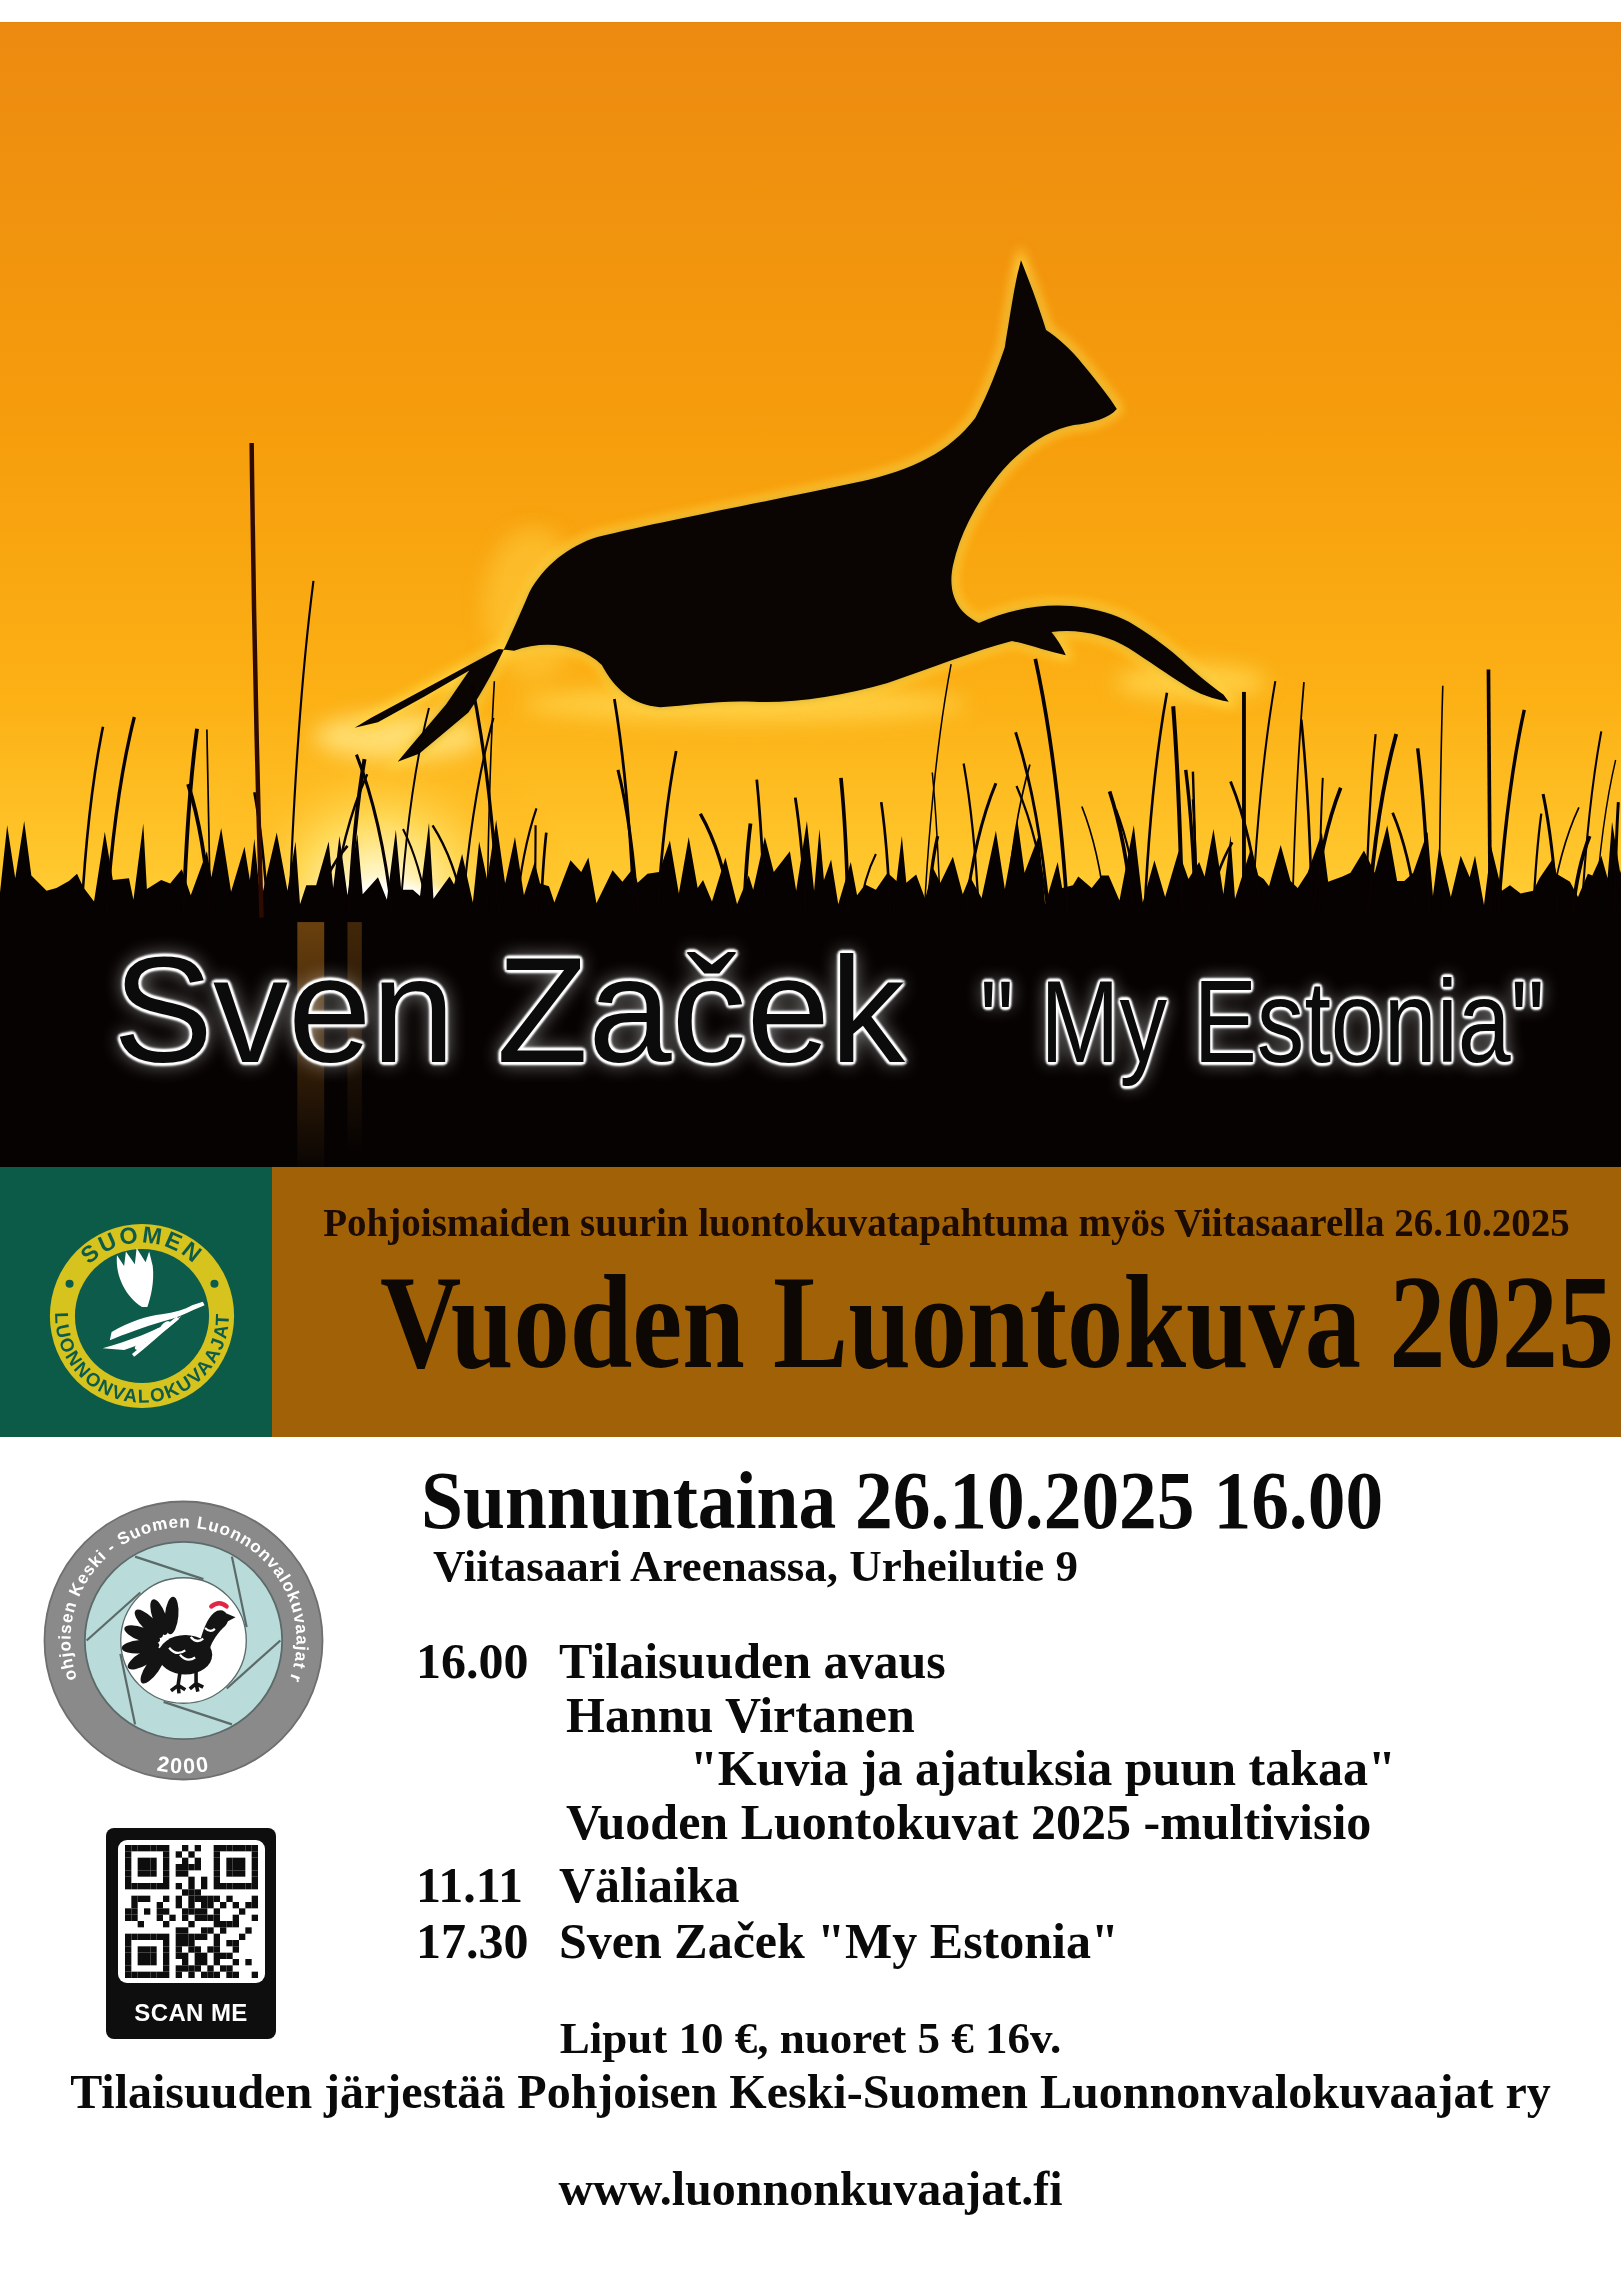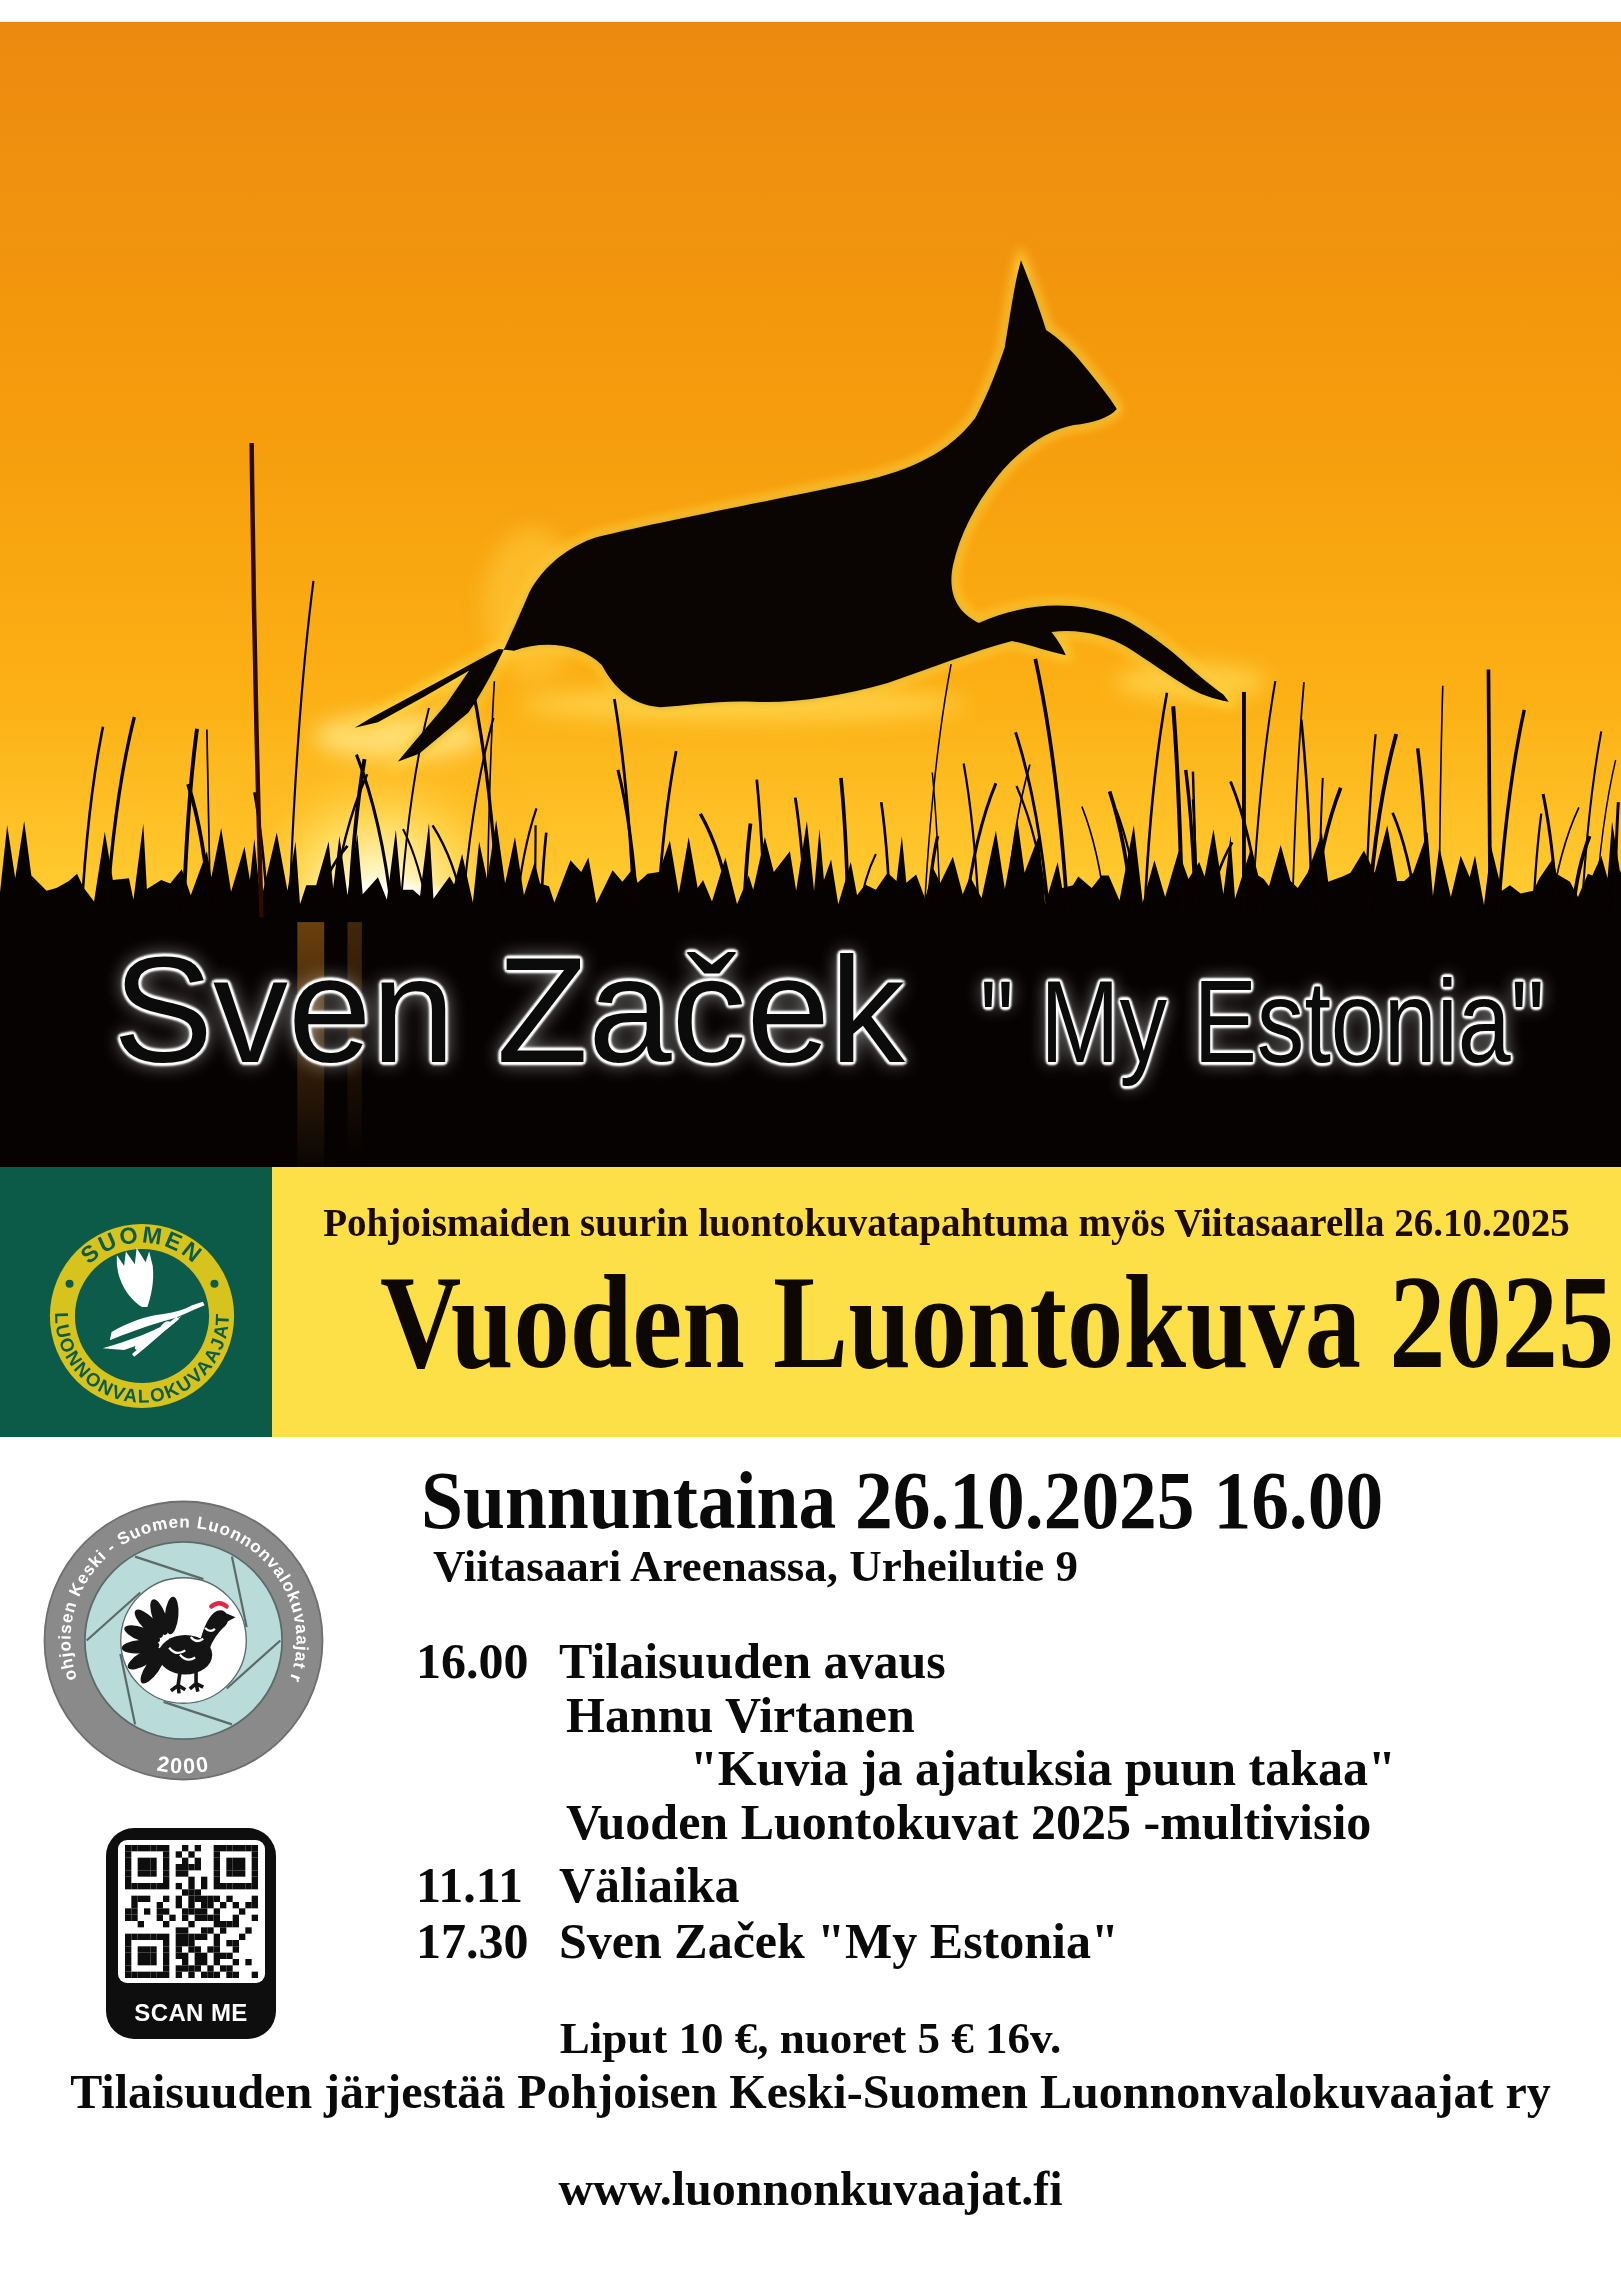--- a/index.html
+++ b/index.html
@@ -15,21 +15,21 @@
     text-shadow:-2.7px 0 2.7px #fff,2.7px 0 2.7px #fff,0 -2.7px 2.7px #fff,0 2.7px 2.7px #fff,
                 -1.8px -1.8px 1.8px #fff,1.8px -1.8px 1.8px #fff,-1.8px 1.8px 1.8px #fff,1.8px 1.8px 1.8px #fff,
                 0 0 19.7px rgba(255,255,255,.65);}
   .title-main{font-size:150px;}
   .title-sub{font-size:116px;transform:scaleX(.82);transform-origin:left bottom;}
 
   
   .band{position:absolute;left:0;top:1167px;width:1621px;height:270px;display:flex;}
   .green-block{width:272px;height:270px;background:#0c5b49;position:relative;flex:0 0 auto;}
   .sll-logo{position:absolute;left:49px;top:56px;}
-  .yellow-area{flex:1;background:#fde047;text-align:center;overflow:hidden;}
+  .yellow-area{flex:1;background:#a16207;text-align:center;overflow:hidden;}
   .tagline{margin-top:36px;font-size:39px;font-weight:bold;color:#1c0b02;line-height:1;white-space:nowrap;}
   .headline{margin-top:12.5px;font-size:134px;font-weight:bold;color:#0d0803;line-height:1;
             transform:scaleX(.84);transform-origin:center top;white-space:nowrap;}
 
   
   .content{position:absolute;left:0;top:1437px;width:1621px;height:855px;background:#ffffff;color:#0a0a0a;}
   .content .line{position:absolute;line-height:1;white-space:nowrap;}
   .when{left:421px;top:23px;font-size:82px;font-weight:bold;transform:scaleX(.92);transform-origin:left top;margin:0;}
   .venue{left:433px;top:107px;font-size:45px;font-weight:bold;}
   .srow{position:absolute;left:416px;font-size:50px;font-weight:bold;line-height:1;white-space:nowrap;}
@@ -37,21 +37,21 @@
   .srow.i1{left:566px}.srow.i2{left:690px}
   .r1{top:199px}.r2{top:253px}.r3{top:306px}.r4{top:360px}.r5{top:423px}.r6{top:479px}
   .tickets{left:0;top:579px;width:1621px;text-align:center;font-size:45px;font-weight:bold;}
   .org1{left:0;top:623px;width:1621px;text-align:center;font-size:48px;font-weight:bold;margin-top:8px;}
   .org2{left:0;top:681px;width:1621px;text-align:center;font-size:48px;font-weight:bold;}
   .website{left:0;top:728px;width:1621px;text-align:center;font-size:48px;font-weight:bold;}
 
   .club-logo{position:absolute;left:40px;top:60px;}
 
   
-  .qr{position:absolute;left:106px;top:391px;width:170px;height:211px;background:#0e0e0e;border-radius:28px;}
+  .qr{position:absolute;left:106px;top:391px;width:170px;height:211px;background:#0e0e0e;border-radius:8px;}
   .qr-window{position:absolute;left:11.6px;top:11.6px;width:147px;height:143px;background:#fff;border-radius:9px;overflow:hidden;}
   #qr-svg{position:absolute;left:7.2px;top:5.4px;}
   .qr-label{position:absolute;left:0;bottom:11.6px;width:100%;text-align:center;color:#fff;
             font-family:"Liberation Sans",sans-serif;font-weight:bold;font-size:24px;letter-spacing:0.4px;}
 </style>
 </head>
 <body>
 
 <div id="poster">
 

